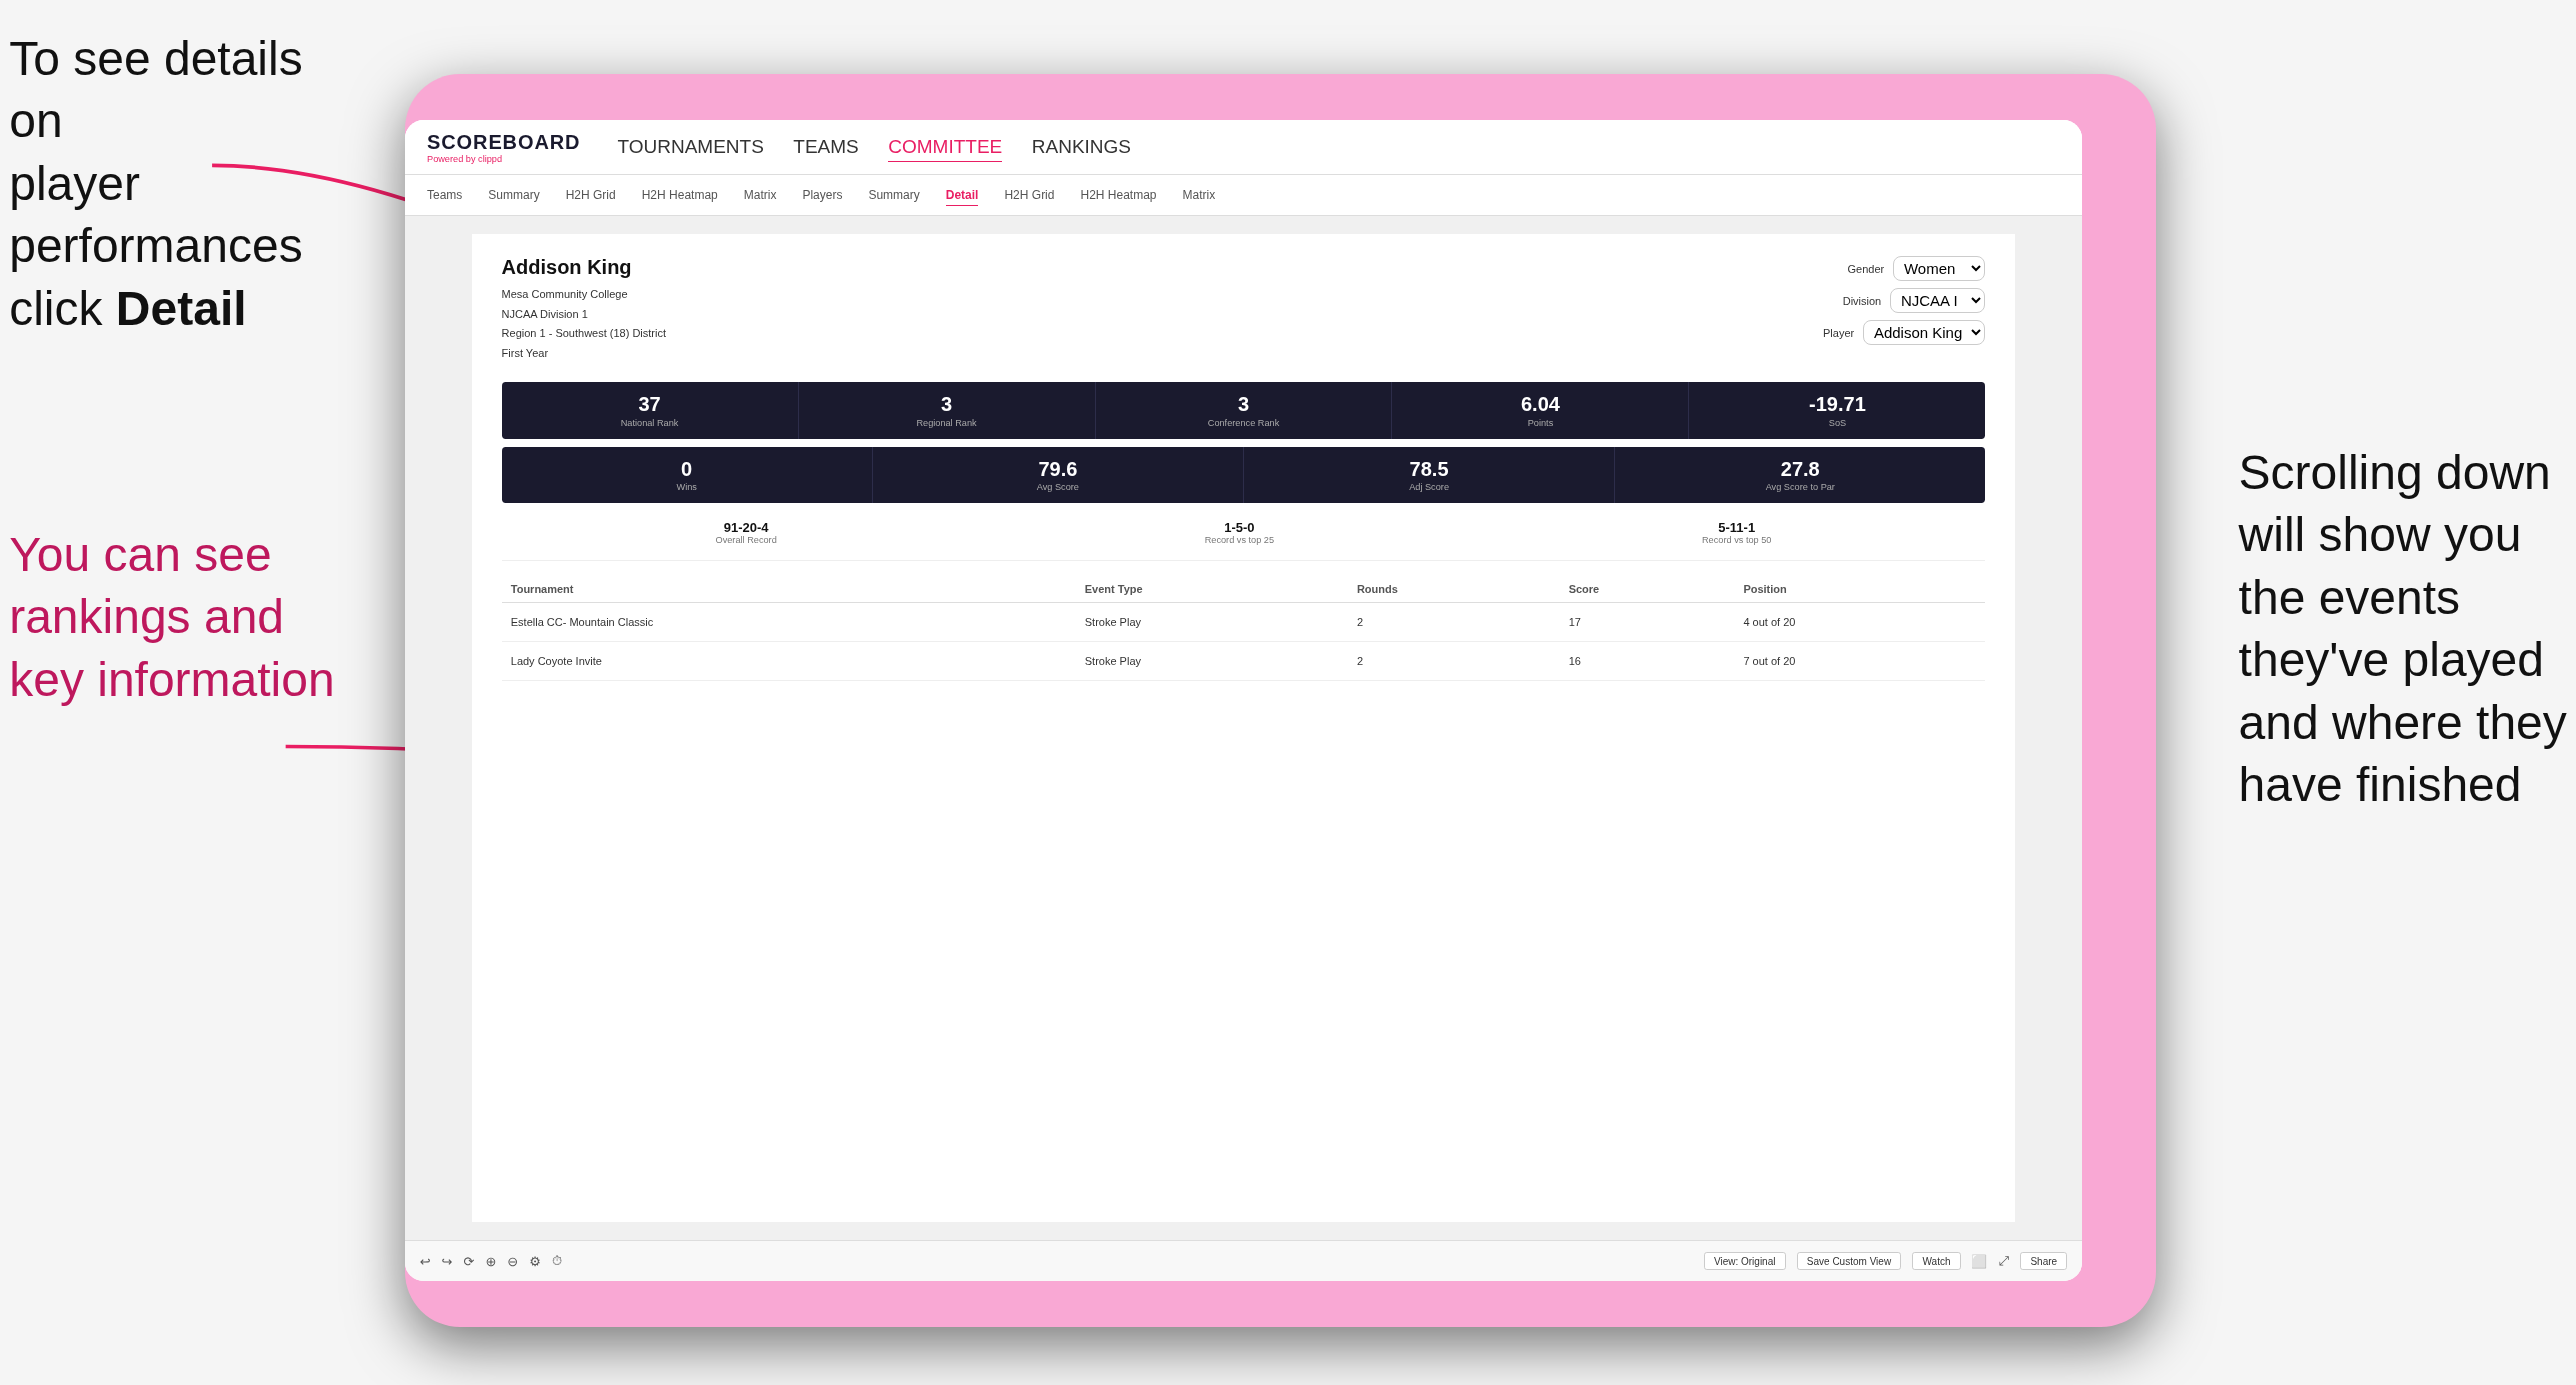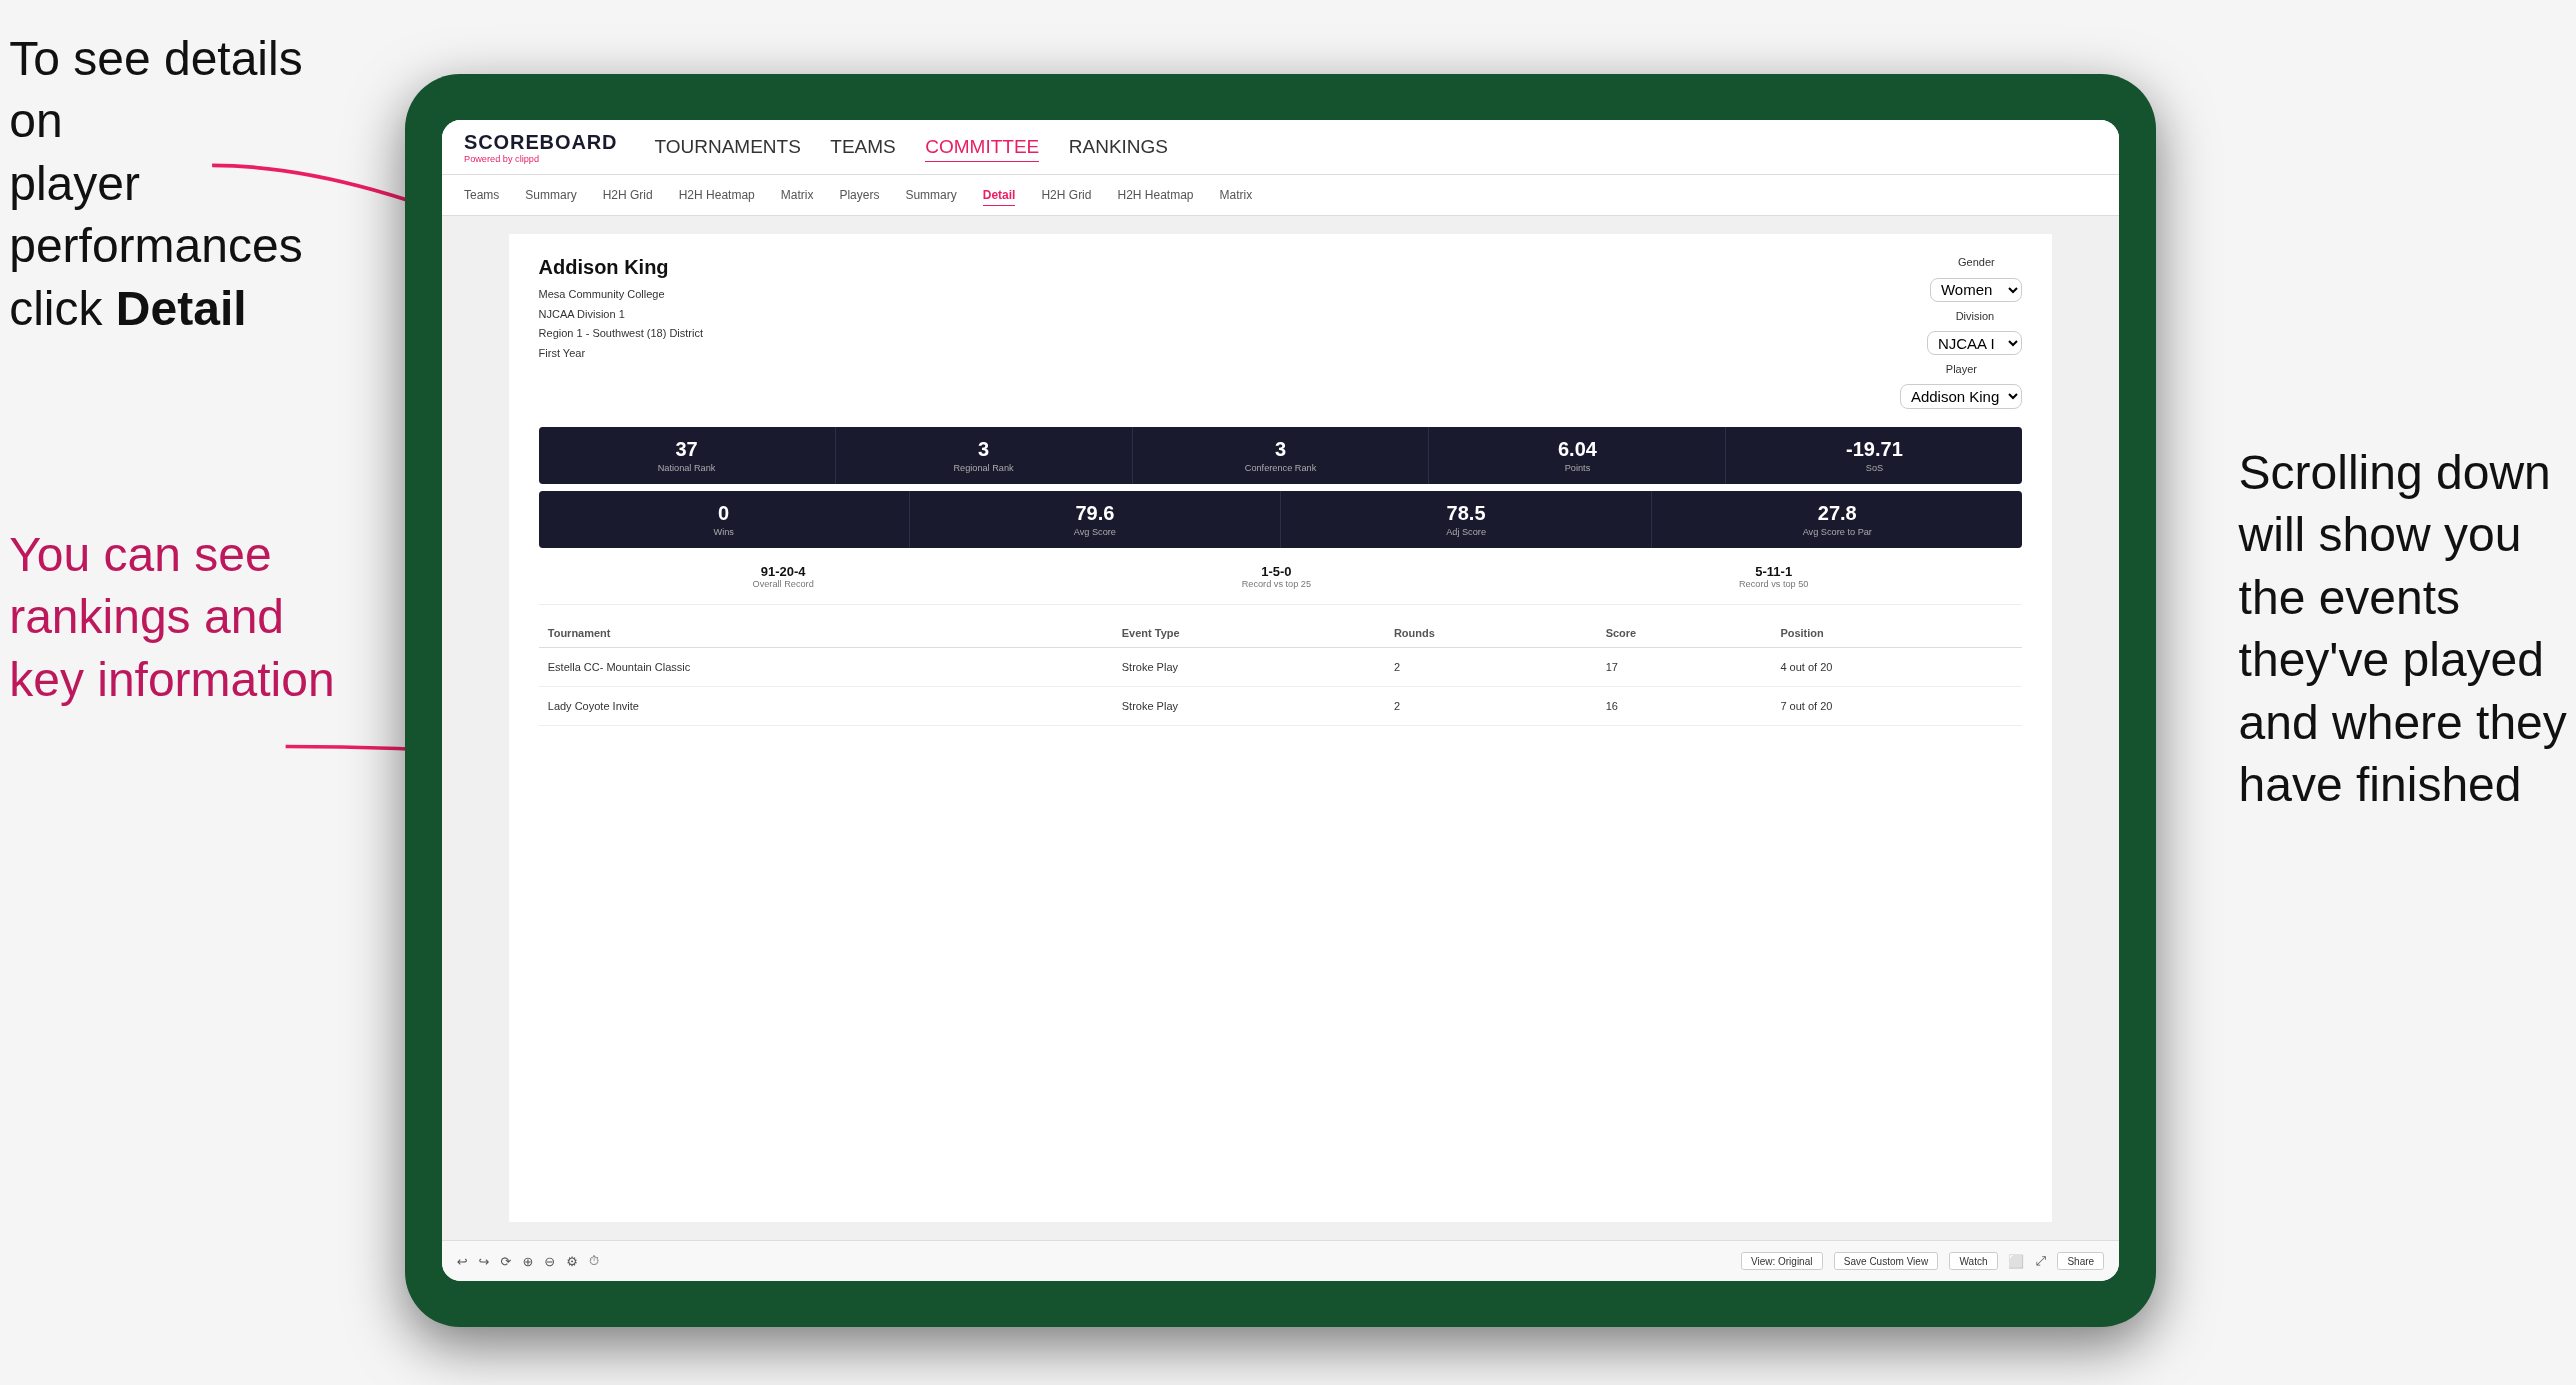--- a/index.html
+++ b/index.html
@@ -47,26 +47,25 @@
       text-align: left;
     }
 
     
     .tablet-frame {
       position: absolute;
       top: 74px;
       left: 405px;
       width: 1751px;
       height: 1253px;
-      background: #14532d;
+      background: #f9a8d4;
       border-radius: 55px;
       box-shadow: 0 18.4px 55px rgba(0,0,0,0.5);
       display: flex;
       align-items: center;
-      justify-content: center;
     }
 
     .tablet-screen {
       width: 1677px;
       height: 1161px;
       background: #fff;
       border-radius: 18.4px;
       overflow: hidden;
       display: flex;
       flex-direction: column;
@@ -175,21 +174,20 @@
       flex-direction: column;
       gap: 7.4px;
       align-items: flex-end;
     }
     .selector-row {
       display: flex;
       align-items: center;
       gap: 9.2px;
       font-size: 11px;
       color: #333;
-      flex-direction: column;
     }
     .selector-row select {
       font-size: 15px;
       padding: 1.8px 5.5px;
       border: 0.9px solid #ccc;
       border-radius: 8px;
       background: #fff;
       min-width: 92px;
     }
 

